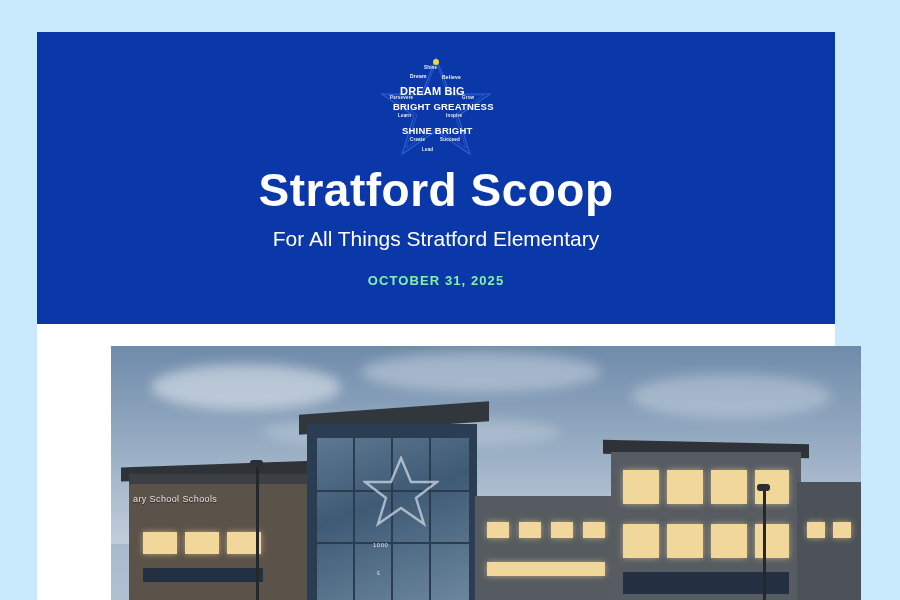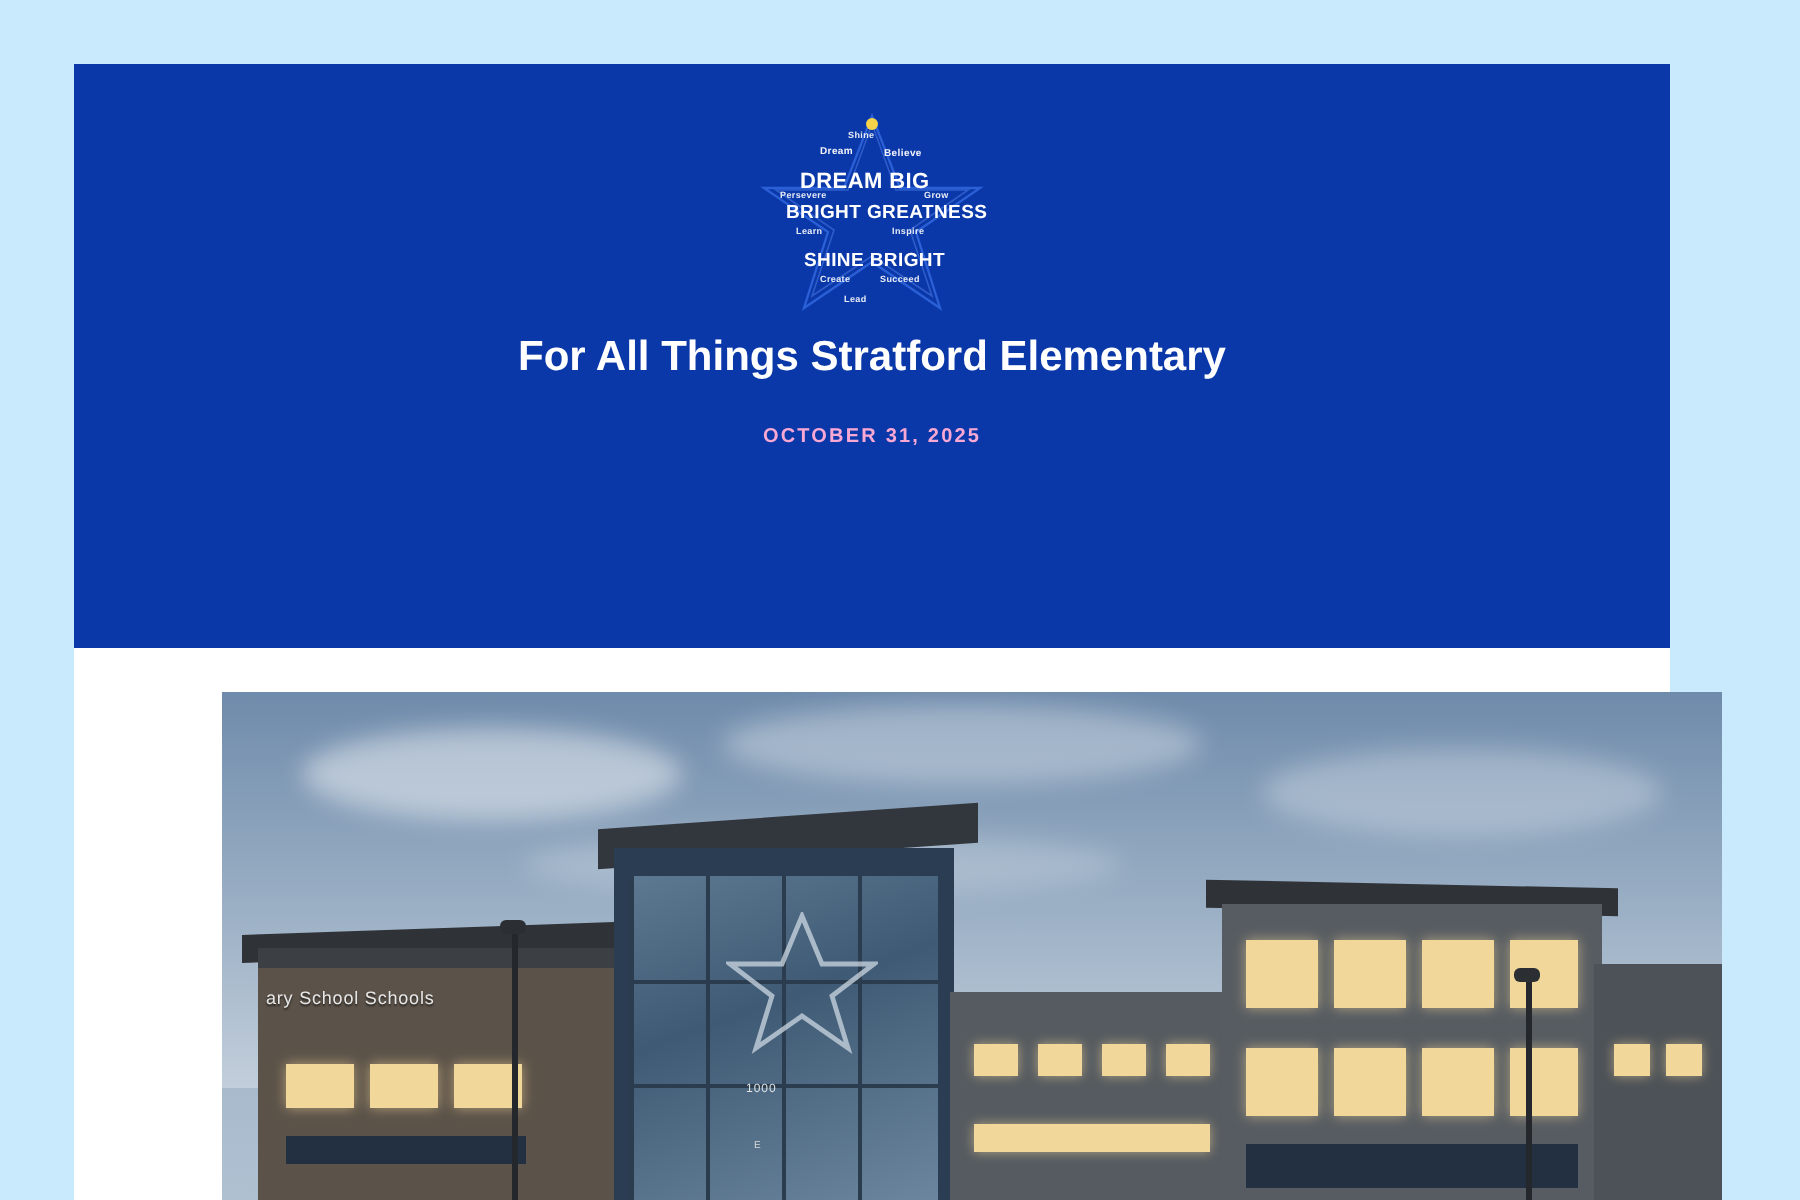--- a/index.html
+++ b/index.html
@@ -88,28 +88,28 @@
     font-size: 46px;
     font-weight: bold;
     letter-spacing: 0.5px;
     margin: 0 0 12px 0;
     line-height: 1.05;
   }
 
   .subtitle {
     color: #ffffff;
     font-size: 21px;
-    font-weight: bold;
+    font-weight: normal;
     margin: 0 0 22px 0;
     line-height: 1.2;
   }
 
   .date {
-    color: #f9a8d4;
-    font-size: 10px;
+    color: #86efac;
+    font-size: 13px;
     font-weight: bold;
     letter-spacing: 1.1px;
     margin: 0;
   }
 
   .photo-wrap {
     padding: 22px 74px 0 74px;
     box-sizing: border-box;
   }
 
@@ -258,20 +258,21 @@
           <span class="logo-word lw-sm3">Persevere</span>
           <span class="logo-word lw-sm4">Grow</span>
           <span class="logo-word lw-sm5">Learn</span>
           <span class="logo-word lw-sm6">Inspire</span>
           <span class="logo-word lw-sm7">Create</span>
           <span class="logo-word lw-sm8">Succeed</span>
           <span class="logo-word lw-sm10">Lead</span>
         </div>
       </div>
 
+      <h1 class="title">Stratford Scoop</h1>
       <h2 class="subtitle">For All Things Stratford Elementary</h2>
       <p class="date">OCTOBER 31, 2025</p>
     </div>
 
     <div class="photo-wrap">
       <div class="photo">
         <div class="sky"></div>
         <div class="cloud c1"></div>
         <div class="cloud c2"></div>
         <div class="cloud c3"></div>

